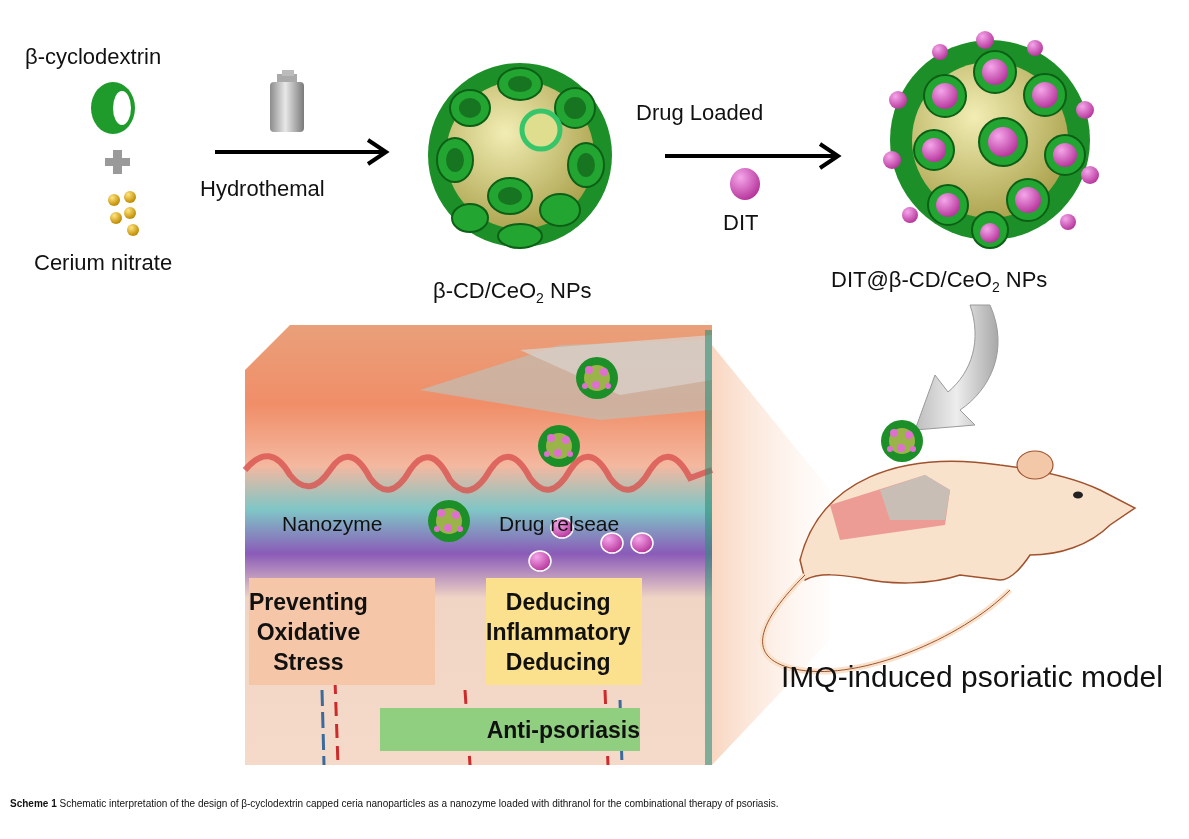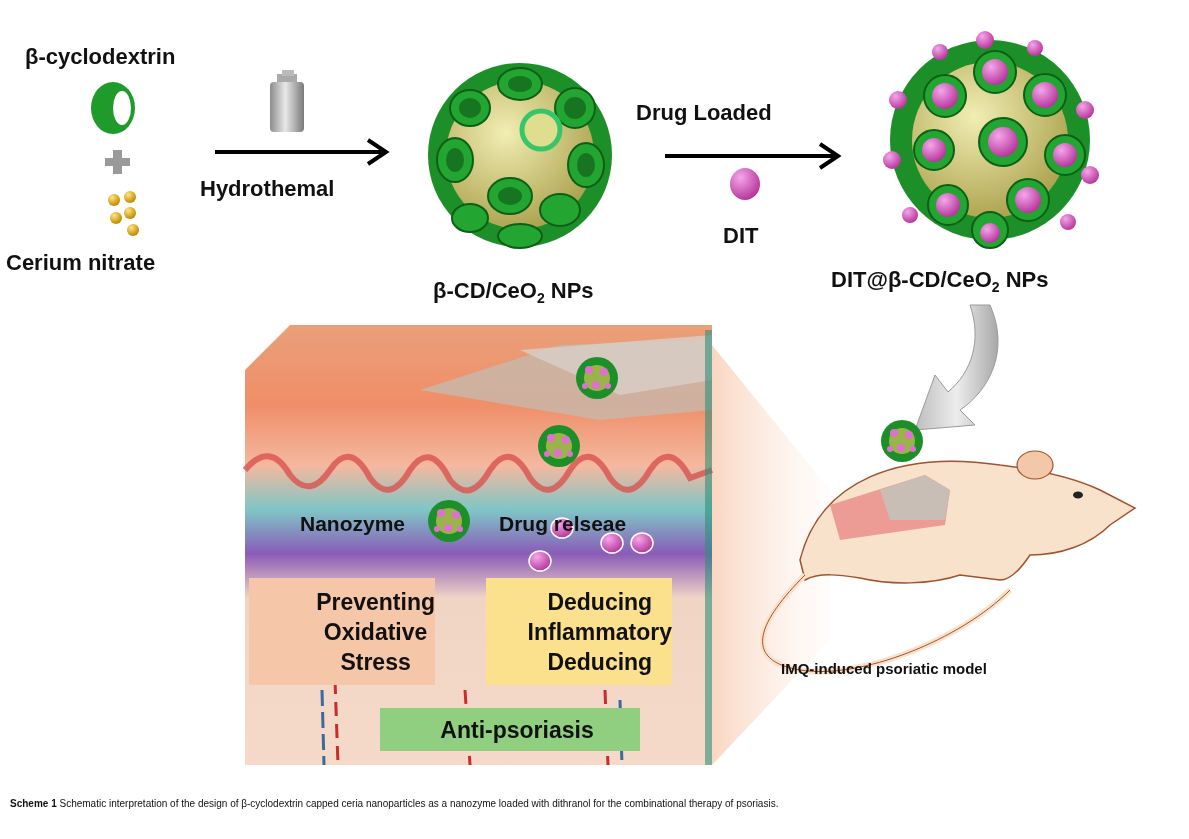--- a/index.html
+++ b/index.html
@@ -1,22 +1,22 @@
 <!DOCTYPE html>
 <html><head>
 <meta charset="utf-8">
 <style>
   html, body { margin:0; padding:0; background:#ffffff; }
   body { width:1189px; height:839px; position:relative; overflow:hidden;
          font-family:"Liberation Sans", sans-serif; color:#111; }
-  .lbl { position:absolute; font-weight:bold; font-size:22px; white-space:nowrap; }
+  .lbl { position:absolute; font-weight:normal; font-size:22px; white-space:nowrap; }
   .lbl sub { font-size:14px; }
   svg { position:absolute; left:0; top:0; }
   .box { position:absolute; font-weight:bold; font-size:23px; text-align:center;
-         line-height:30px; display:flex; align-items:center; justify-content:flex-end; }
+         line-height:30px; display:flex; align-items:center; justify-content:flex-start; }
   .caption { position:absolute; left:10px; top:798px; font-size:10px; white-space:nowrap;
              font-family:"Liberation Sans", sans-serif; }
   .caption b { font-weight:bold; }
 </style>
 </head>
 <body>
 
 <svg width="1189" height="839" viewBox="0 0 1189 839">
   <defs>
     <radialGradient id="core" cx="40%" cy="35%" r="70%">
@@ -228,35 +228,35 @@
     <path d="M805,575 C760,620 740,660 800,670 C860,680 960,640 1010,590" fill="none" stroke="#f9e2cc" stroke-width="6"></path>
     <path d="M805,575 C760,620 740,660 800,670 C860,680 960,640 1010,590" fill="none" stroke="#a0522d" stroke-width="1"></path>
     <ellipse cx="1035" cy="465" rx="18" ry="14" fill="#f3c8a8" stroke="#a0522d" stroke-width="1.2"></ellipse>
     <ellipse cx="1078" cy="495" rx="5" ry="3.5" fill="#222"></ellipse>
     <polygon points="830,505 925,475 950,490 945,525 840,540" fill="#ea8f8a" opacity="0.85"></polygon>
     <polygon points="880,490 925,475 950,490 945,520 890,520" fill="#c9beb5"></polygon>
   </g>
 </svg>
 
 <div class="lbl" style="left:25px;top:44px;">β-cyclodextrin</div>
-<div class="lbl" style="left:6px;top:250px;">Cerium nitrate</div>
+<div class="lbl" style="left:34px;top:250px;">Cerium nitrate</div>
 <div class="lbl" style="left:200px;top:176px;">Hydrothemal</div>
 <div class="lbl" style="left:433px;top:278px;"><span>β-CD/CeO</span><sub>2</sub><span> NPs</span></div>
 <div class="lbl" style="left:636px;top:100px;">Drug Loaded</div>
-<div class="lbl" style="left:723px;top:223px;text-align:right;">DIT</div>
+<div class="lbl" style="left:723px;top:210px;text-align:right;">DIT</div>
 <div class="lbl" style="left:831px;top:260px;margin-top:7px;"><span>DIT@β-CD/CeO</span><sub>2</sub><span> NPs</span></div>
 
-<div class="lbl" style="left:282px;top:512px;font-size:21px;margin-left:18px;">Nanozyme</div>
+<div class="lbl" style="left:282px;top:512px;font-size:21px;">Nanozyme</div>
 <div class="lbl" style="left:499px;top:512px;font-size:21px;text-align:right;">Drug relseae</div>
 
 <div class="box" style="left:249px;top:578px;width:186px;height:107px;background:#f6c6a8;">
   <div><span>Preventing</span><br><span>Oxidative</span><br><span>Stress</span></div>
 </div>
-<div class="box" style="left:486px;top:578px;width:186px;height:107px;background:#fbe08e;">
+<div class="box" style="left:486px;top:578px;width:156px;height:107px;background:#fbe08e;">
   <div><span>Deducing</span><br><span>Inflammatory</span><br><span>Deducing</span></div>
 </div>
-<div class="box" style="left:380px;top:708px;width:260px;height:43px;background:#8fcf7f;justify-content:center;padding-left:14px;box-sizing:border-box;">
+<div class="box" style="left:380px;top:708px;width:260px;height:43px;background:#8fcf7f;justify-content:flex-end;padding-left:14px;box-sizing:border-box;">
   <span>Anti-psoriasis</span>
 </div>
 
-<div class="lbl" style="left:781px;top:660px;font-size:15px;">IMQ-induced psoriatic model</div>
+<div class="lbl" style="left:781px;top:660px;font-size:30px;">IMQ-induced psoriatic model</div>
 
 <div class="caption"><b>Scheme 1</b> <span>Schematic interpretation of the design of β-cyclodextrin capped ceria nanoparticles as a nanozyme loaded with dithranol for the combinational therapy of psoriasis.</span></div>
 
 </body></html>

